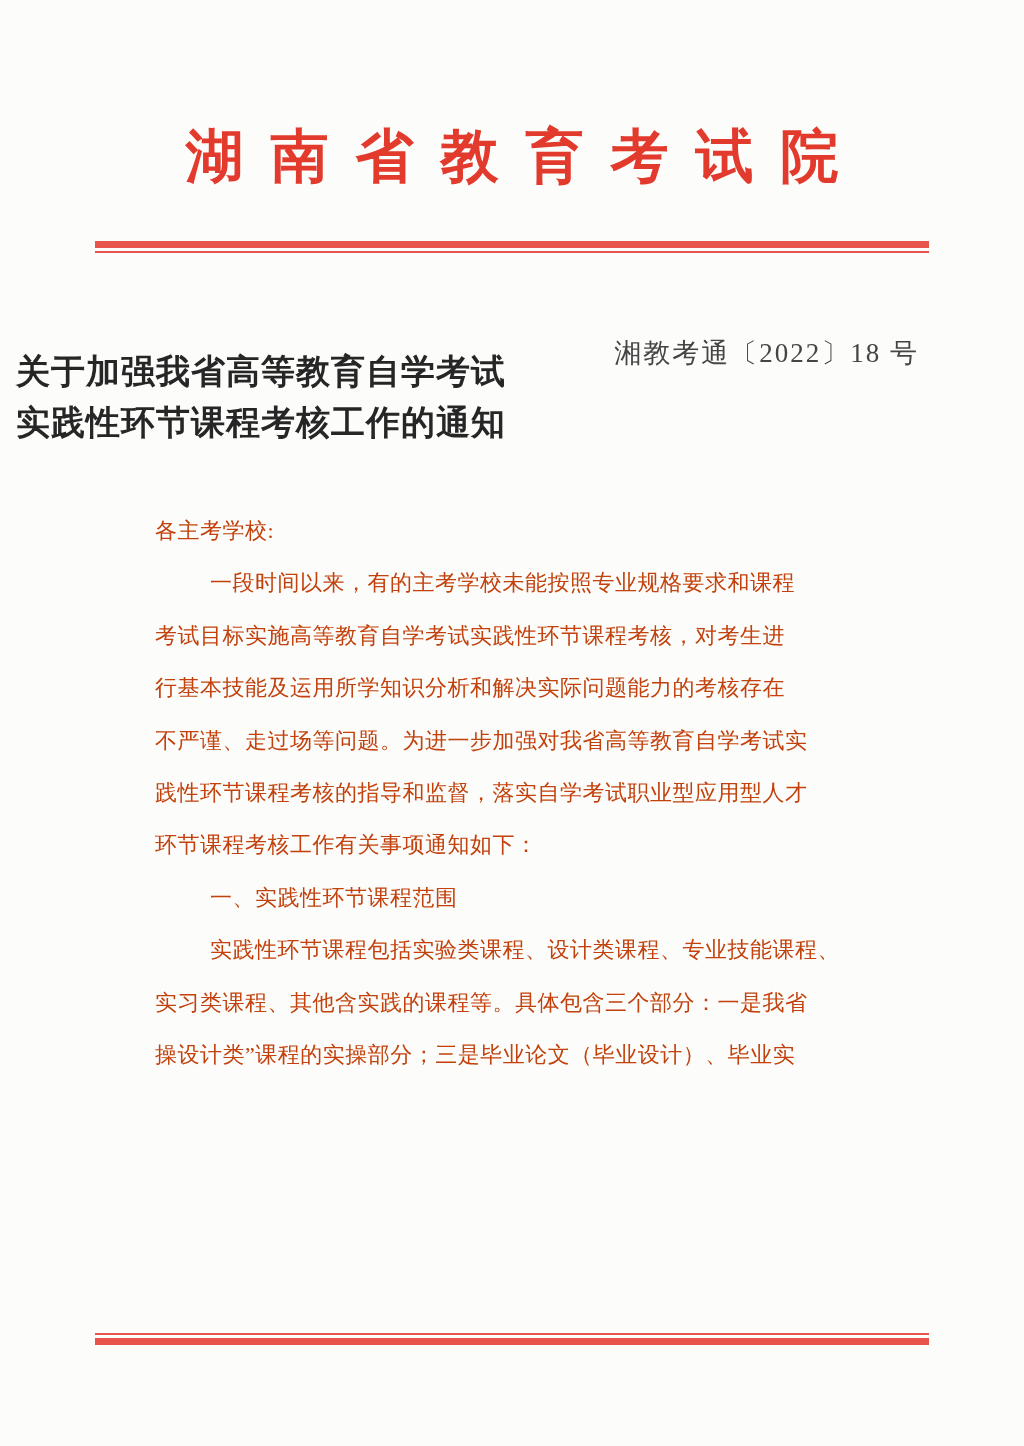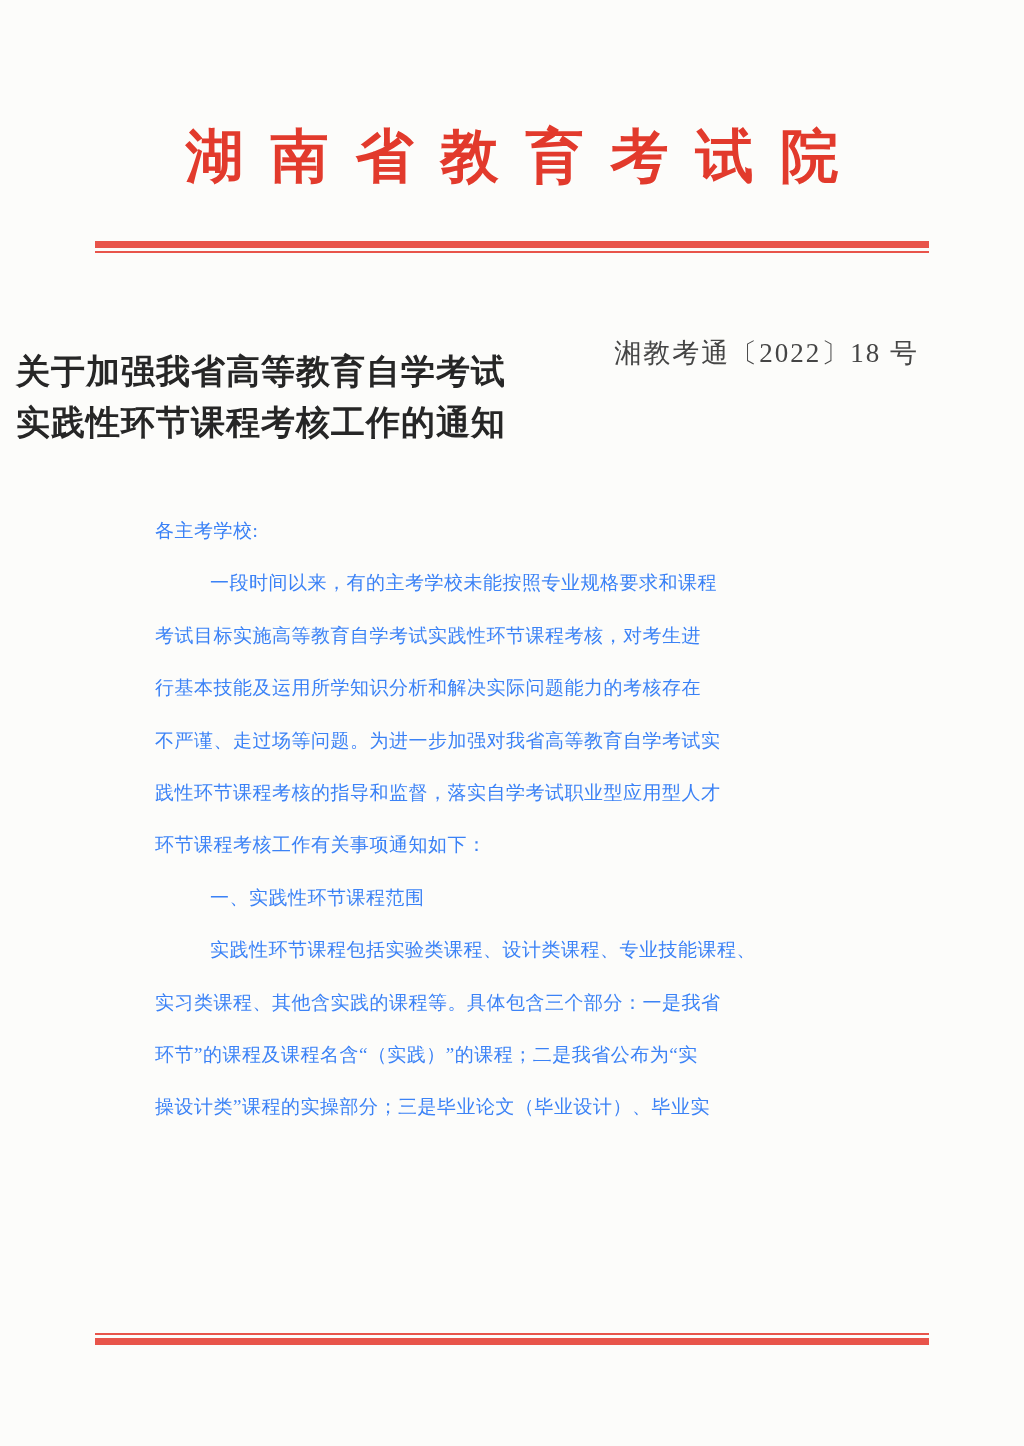--- a/index.html
+++ b/index.html
@@ -35,21 +35,21 @@
   }
   .doc-title {
     position:absolute; left:16px; width:100%;
     font-size:34px; font-weight:bold; color:#262626;
     letter-spacing:1px; white-space:nowrap;
   }
   .doc-title.t1 { top:349px; }
   .doc-title.t2 { top:400px; }
   .doc-body {
     position:absolute; top:505px; left:155px; width:762px;
-    font-size:19px; color:#3b82f6;
+    font-size:22px; color:#c2410c;
     letter-spacing:0.5px;
   }
   .line {
     height:52.4px; line-height:52.4px;
     white-space:nowrap;
   }
   .line.indent { padding-left:55px; }
 </style>
 </head>
 <body>
@@ -74,21 +74,20 @@
     <div class="line">各主考学校:</div>
     <div class="line indent">一段时间以来，有的主考学校未能按照专业规格要求和课程</div>
     <div class="line">考试目标实施高等教育自学考试实践性环节课程考核，对考生进</div>
     <div class="line">行基本技能及运用所学知识分析和解决实际问题能力的考核存在</div>
     <div class="line">不严谨、走过场等问题。为进一步加强对我省高等教育自学考试实</div>
     <div class="line">践性环节课程考核的指导和监督，落实自学考试职业型应用型人才</div>
     <div class="line">环节课程考核工作有关事项通知如下：</div>
     <div class="line indent">一、实践性环节课程范围</div>
     <div class="line indent">实践性环节课程包括实验类课程、设计类课程、专业技能课程、</div>
     <div class="line">实习类课程、其他含实践的课程等。具体包含三个部分：一是我省</div>
-    <div class="line">环节”的课程及课程名含“（实践）”的课程；二是我省公布为“实</div>
     <div class="line">操设计类”课程的实操部分；三是毕业论文（毕业设计）、毕业实</div>
   </div>
 
   <div class="sep sep-bottom">
     <div class="thin"></div>
     <div class="gap"></div>
     <div class="thick"></div>
   </div>
 
 </div>

